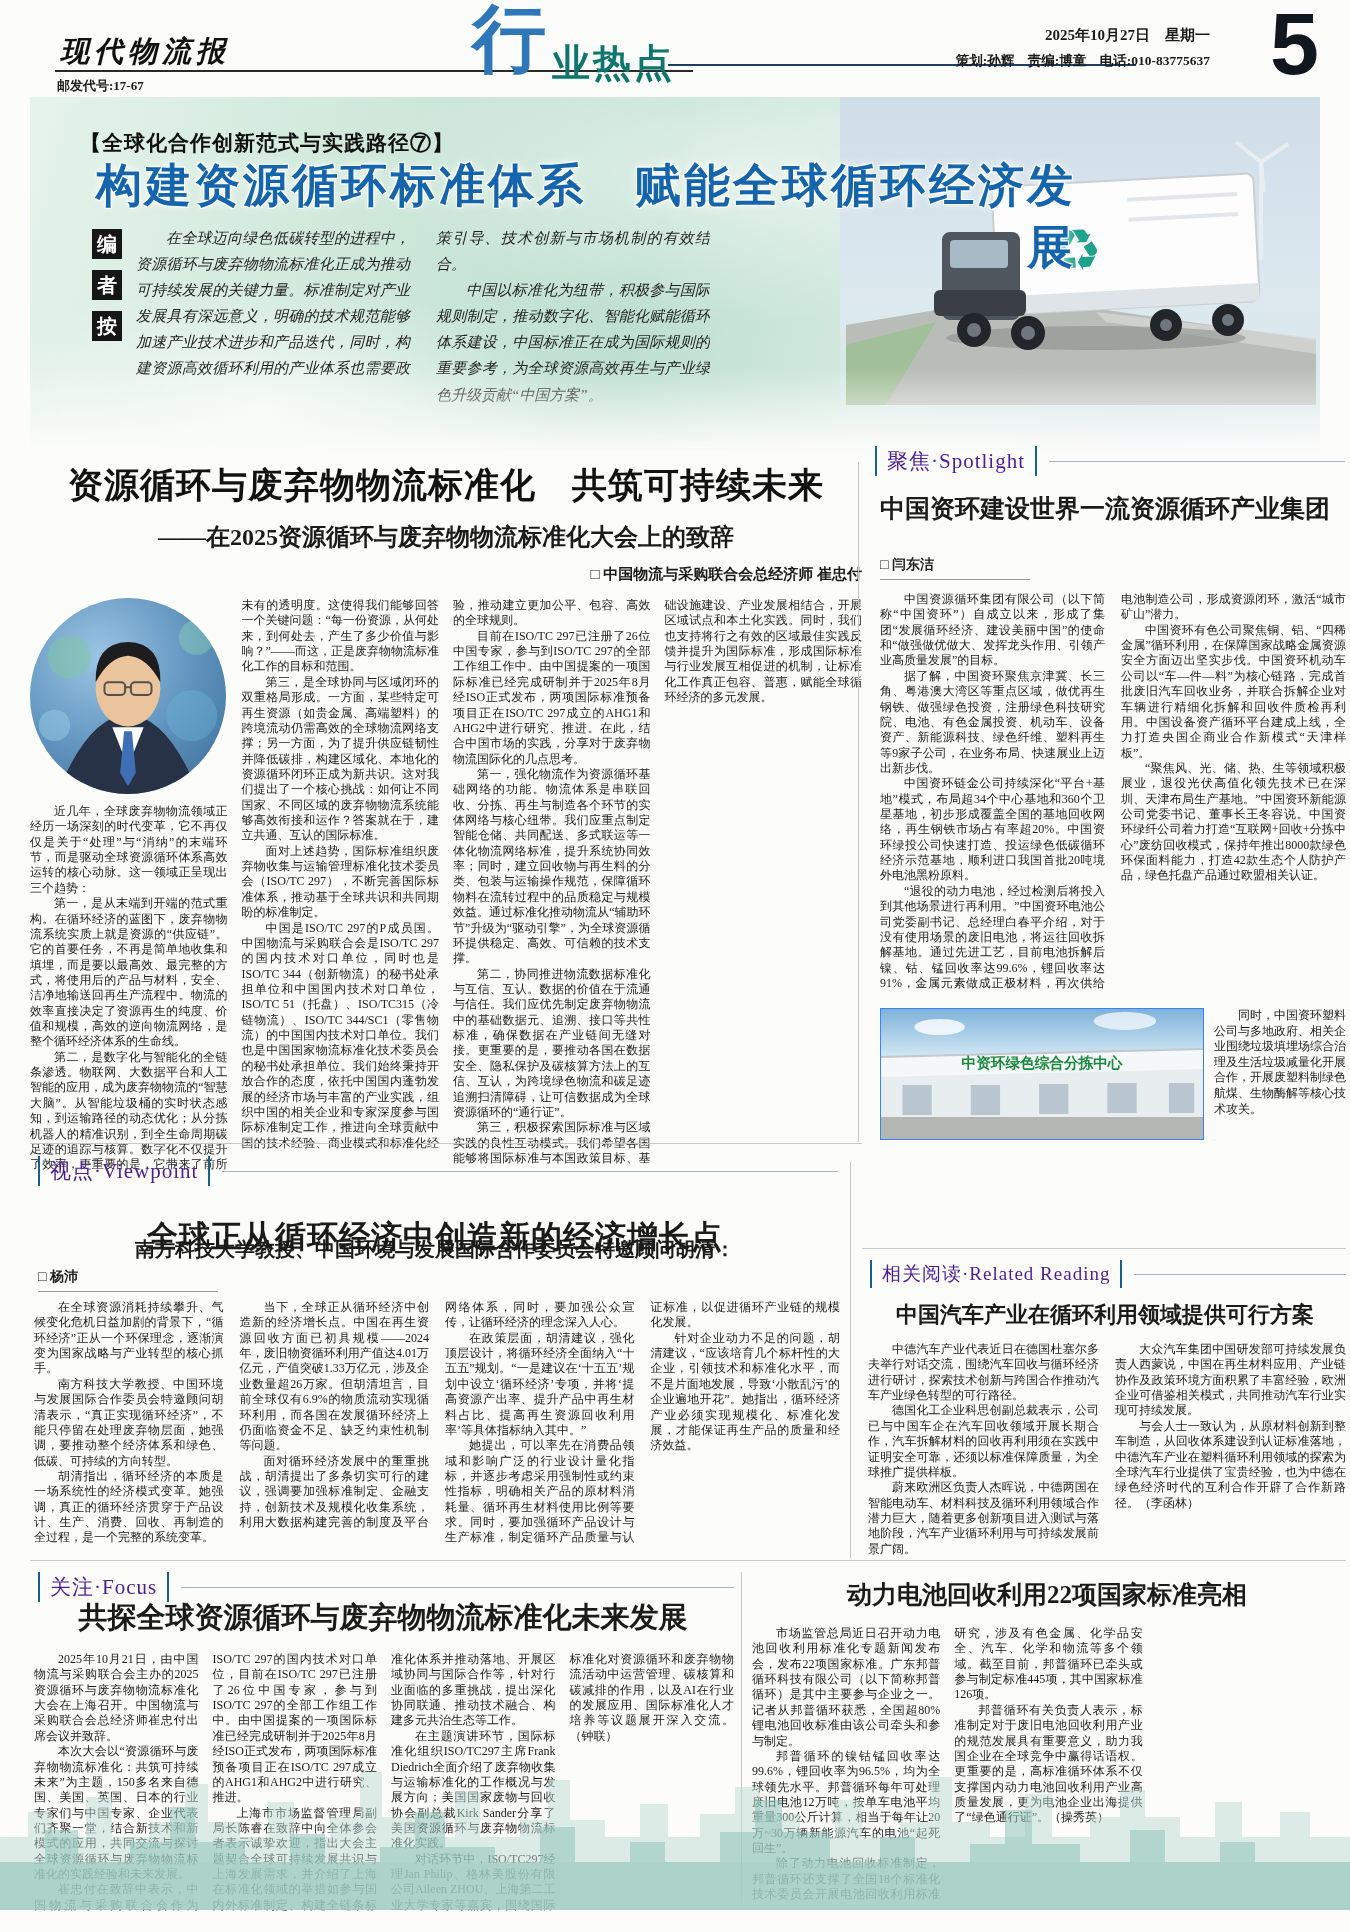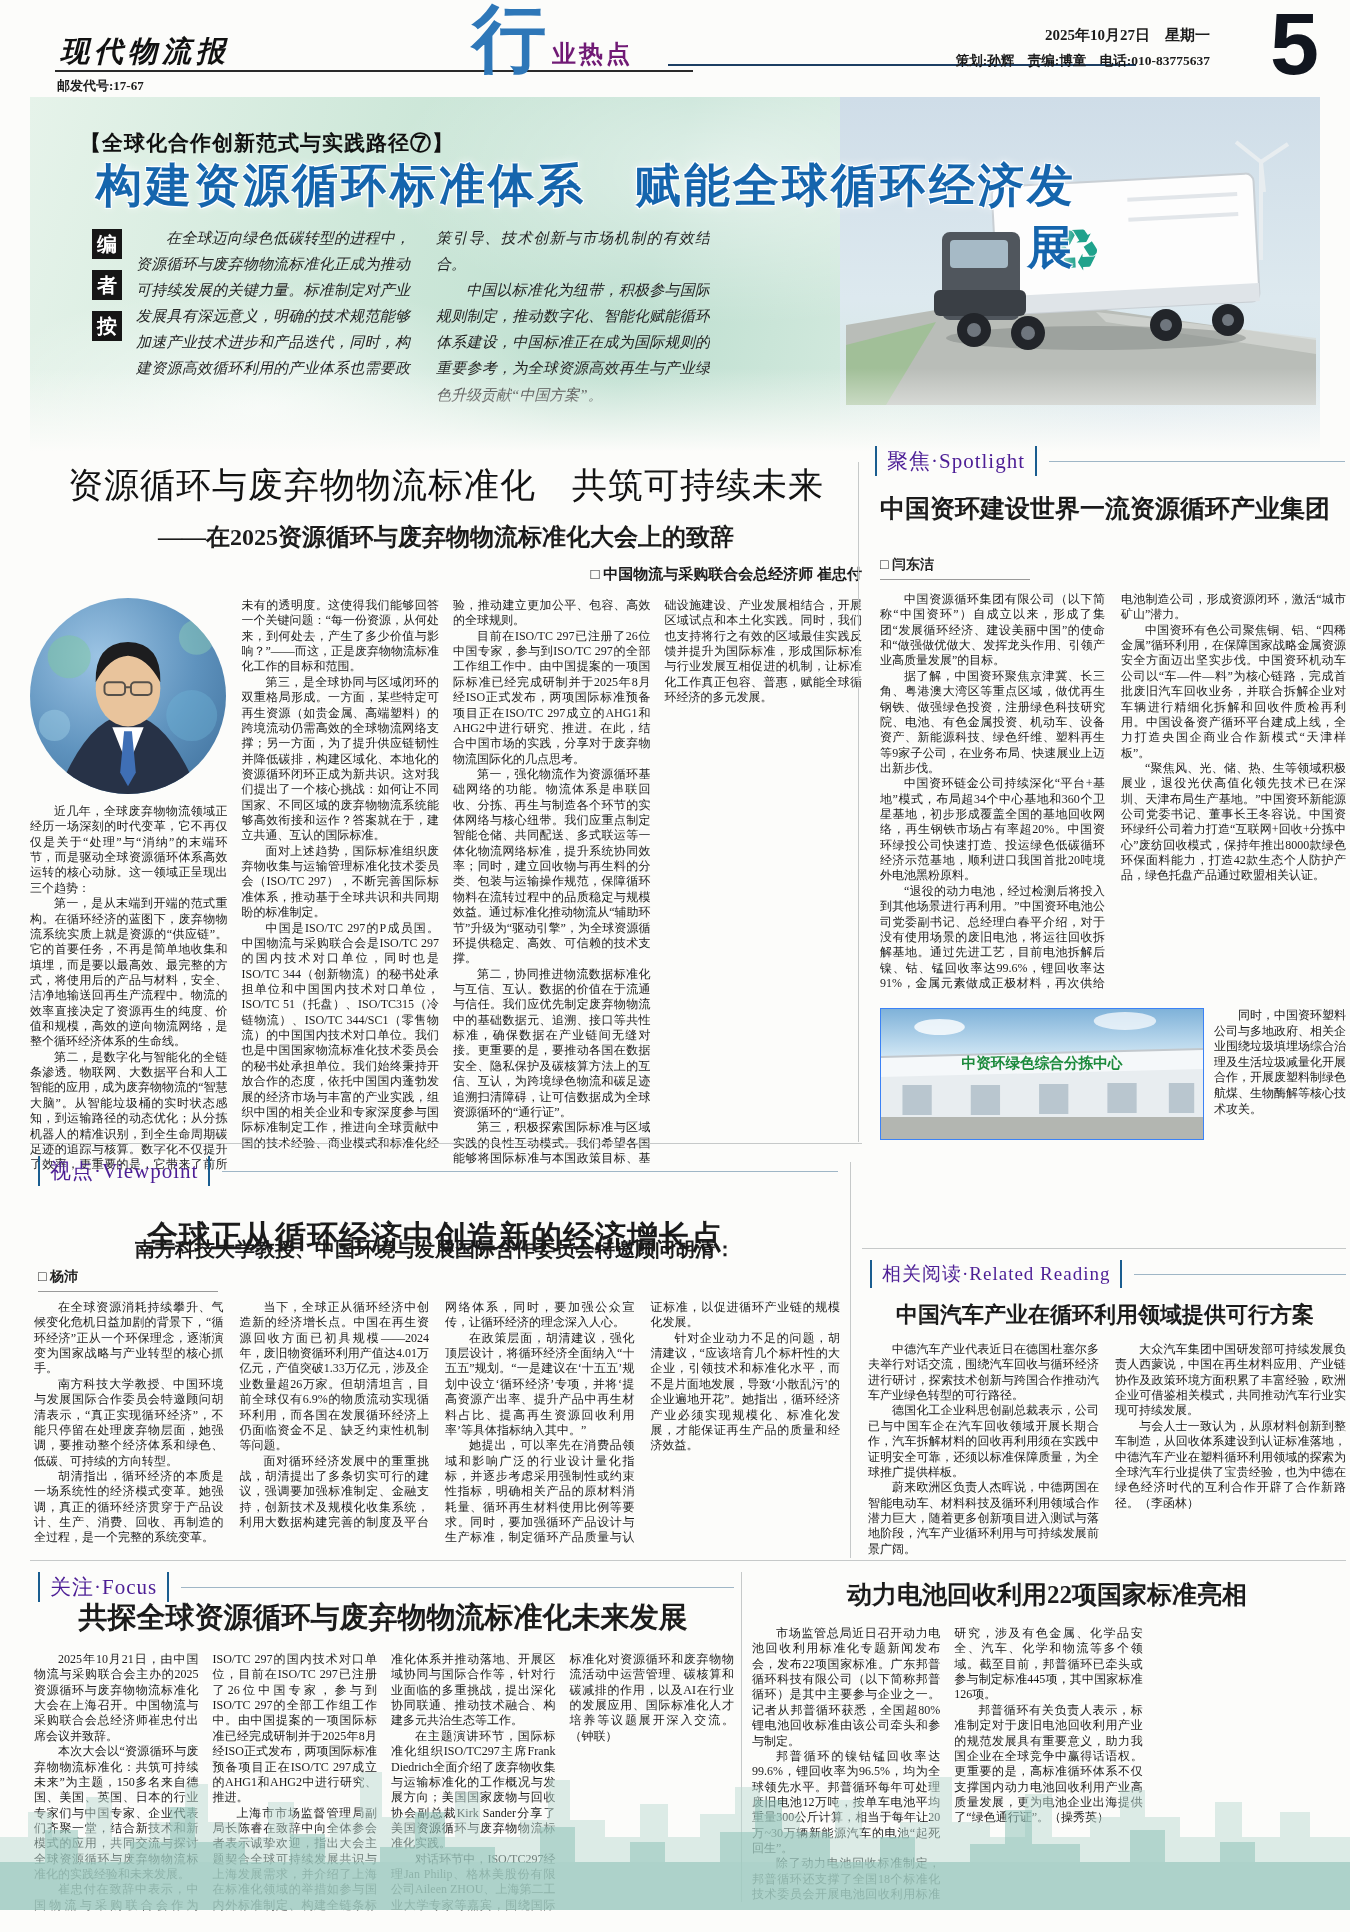--- a/index.html
+++ b/index.html
@@ -4,21 +4,21 @@
 <style>
   html,body{margin:0;padding:0;background:#e7e7e3;}
   .page{position:relative;width:1350px;height:1932px;margin:0 auto;background:#fcfcfa;
         font-family:"Liberation Serif","DejaVu Serif",serif;color:#1b1b1b;overflow:hidden;}
 
   
   .paper-name{position:absolute;left:60px;top:32px;font-size:29px;font-weight:bold;font-style:italic;letter-spacing:5px;color:#111;}
   .m-rule1{position:absolute;left:55px;top:70px;width:638px;height:2px;background:#2a2a2a;}
   .postal{position:absolute;left:57px;top:77px;font-size:13px;font-weight:bold;}
   .sec-big{position:absolute;left:472px;top:2px;font-size:74px;font-weight:bold;color:#2e77b8;line-height:1;}
-  .sec-rest{position:absolute;left:552px;top:38px;font-size:24px;font-weight:bold;color:#701a75;letter-spacing:3px;}
+  .sec-rest{position:absolute;left:552px;top:38px;font-size:38px;font-weight:bold;color:#0f766e;letter-spacing:3px;}
   .m-rule2{position:absolute;left:668px;top:64px;width:468px;height:2px;background:#1c3e63;}
   .m-date{position:absolute;left:830px;top:26px;width:380px;text-align:right;font-size:15px;font-weight:bold;}
   .m-staff{position:absolute;left:790px;top:52px;width:420px;text-align:right;font-size:13.5px;font-weight:bold;}
   .pagenum{position:absolute;left:1270px;top:0px;font-size:88px;font-weight:bold;color:#11161f;
            font-family:"Liberation Sans","DejaVu Sans",sans-serif;line-height:1;}
 
   
   .banner{position:absolute;left:30px;top:97px;width:1290px;height:366px;overflow:hidden;
           background:
             radial-gradient(420px 180px at 18% 85%, rgba(255,255,255,.75), rgba(255,255,255,0) 70%),
@@ -47,21 +47,21 @@
   .seclabel{position:absolute;display:flex;align-items:center;gap:12px;color:#4c1d95;}
   .seclabel .tag{border-left:2px solid #1a5d8f;border-right:2px solid #1a5d8f;padding:1px 10px;
           font-size:21px;letter-spacing:1px;white-space:nowrap;}
   .seclabel .rule{height:1px;background:#9fb6c6;}
   .byline{font-size:14px;font-weight:bold;color:#222;border-bottom:1px solid #999;padding-bottom:5px;}
   .cols{column-fill:auto;overflow:hidden;text-align:justify;}
   .cols p{margin:0;text-indent:2em;line-height:1.28;}
 
   
   .speech{position:absolute;left:30px;top:462px;width:832px;}
-  .speech-title{text-align:center;font-size:35px;font-weight:normal;color:#121212;letter-spacing:1px;}
+  .speech-title{text-align:center;font-size:35px;font-weight:bold;color:#121212;letter-spacing:1px;}
   .speech-sub{text-align:center;font-size:24px;font-weight:bold;margin-top:12px;}
   .speech-by{text-align:right;font-size:15px;font-weight:bold;margin-top:12px;}
   .speech-body{margin-top:14px;height:580px;column-count:4;column-gap:14px;font-size:12px;}
   .portrait{width:196px;height:196px;border-radius:50%;overflow:hidden;margin:0 0 10px 0;break-inside:avoid;}
 
   
   .spot-title{position:absolute;left:862px;top:492px;width:486px;text-align:center;font-size:25px;font-weight:bold;}
   .spot-by{position:absolute;left:880px;top:556px;width:150px;}
   .spot-body{position:absolute;left:880px;top:592px;width:466px;height:412px;column-count:2;column-gap:16px;font-size:12px;}
   .spot-bottom{position:absolute;left:880px;top:1008px;width:466px;height:130px;display:flex;gap:10px;}

